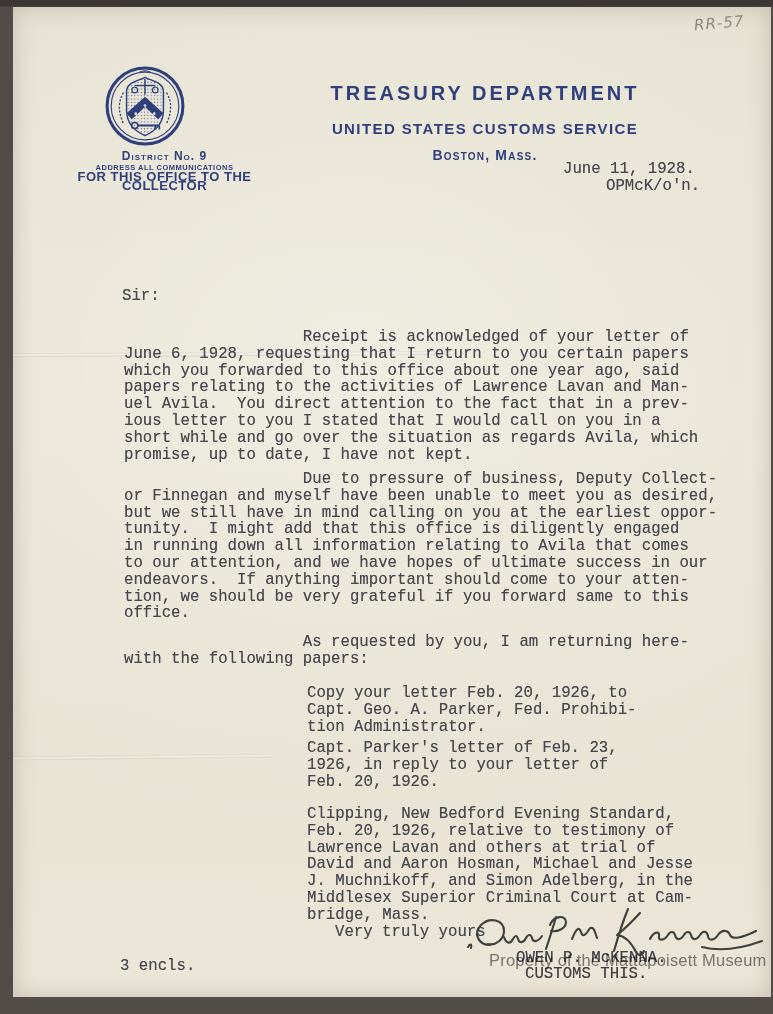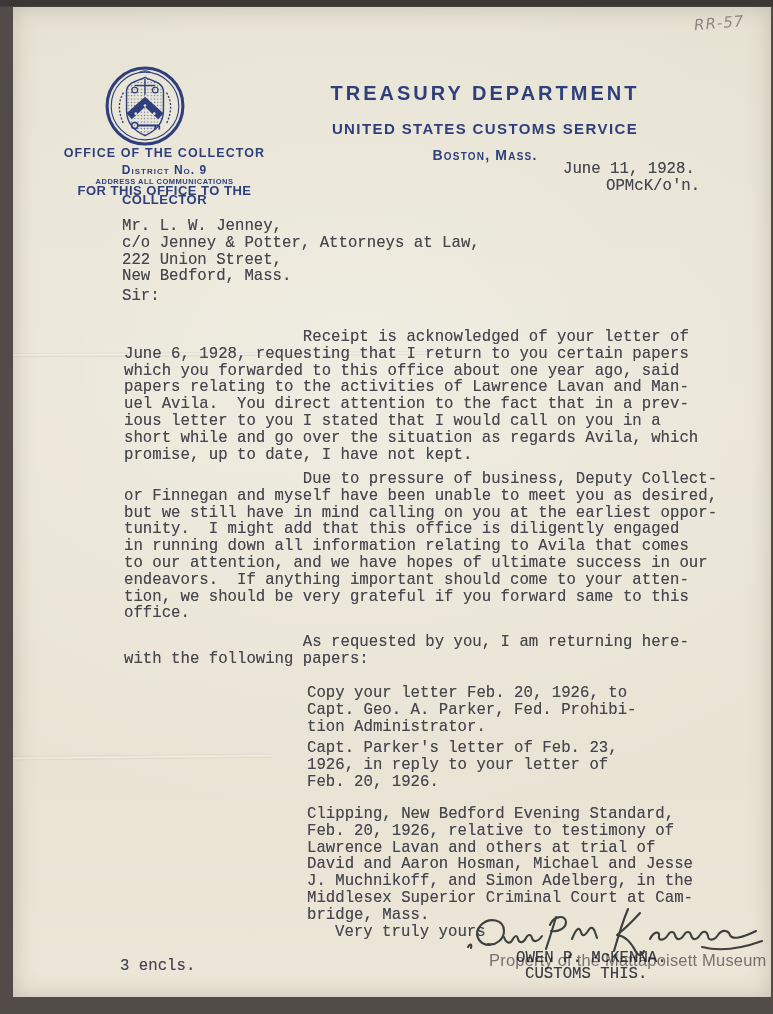--- a/index.html
+++ b/index.html
@@ -97,39 +97,34 @@
     <circle cx="30" cy="59" r="3" fill="none" stroke="#2e3f7c" stroke-width="1.5"></circle>
     <line x1="33" y1="59" x2="54" y2="59" stroke="#2e3f7c" stroke-width="2"></line>
     <line x1="50" y1="59" x2="50" y2="63" stroke="#2e3f7c" stroke-width="1.6"></line>
     <line x1="54" y1="59" x2="54" y2="63" stroke="#2e3f7c" stroke-width="1.6"></line>
     <path d="M31,9 Q40,1 49,9 Q44,5.5 40,6.5 Q36,5.5 31,9 Z" fill="#2e3f7c"></path>
     <path d="M19,27 Q11,40 19,57" fill="none" stroke="#2e3f7c" stroke-width="1.3" stroke-dasharray="2,1.6"></path>
     <path d="M61,27 Q69,40 61,57" fill="none" stroke="#2e3f7c" stroke-width="1.3" stroke-dasharray="2,1.6"></path>
   </svg>
 
   <div class="abs lh-office navy">
-    <div class="t1">OFFICE OF THE COLLECTOR</div>
     <div class="t2">District No. 9</div>
     <div class="t3">ADDRESS ALL COMMUNICATIONS</div>
     <div class="t4">FOR THIS OFFICE TO THE COLLECTOR</div>
   </div>
 
   <div class="abs lh-center navy">
     <div class="dept">TREASURY DEPARTMENT</div>
     <div class="svc">UNITED STATES CUSTOMS SERVICE</div>
     <div class="city">Boston, Mass.</div>
   </div>
 
   <div class="abs tw" style="left:563px;top:161px;">June 11, 1928.</div>
   <div class="abs tw" style="left:606px;top:178px;">OPMcK/o'n.</div>
 
-  <div class="abs tw" style="left:122px;top:218px;">Mr. L. W. Jenney,
-c/o Jenney &amp; Potter, Attorneys at Law,
-222 Union Street,
-New Bedford, Mass.</div>
   <div class="abs tw" style="left:122px;top:288px;">Sir:</div>
 
   <div class="abs tw" style="left:124px;top:329px;">                   Receipt is acknowledged of your letter of
 June 6, 1928, requesting that I return to you certain papers
 which you forwarded to this office about one year ago, said
 papers relating to the activities of Lawrence Lavan and Man-
 uel Avila.  You direct attention to the fact that in a prev-
 ious letter to you I stated that I would call on you in a
 short while and go over the situation as regards Avila, which
 promise, up to date, I have not kept.</div>

